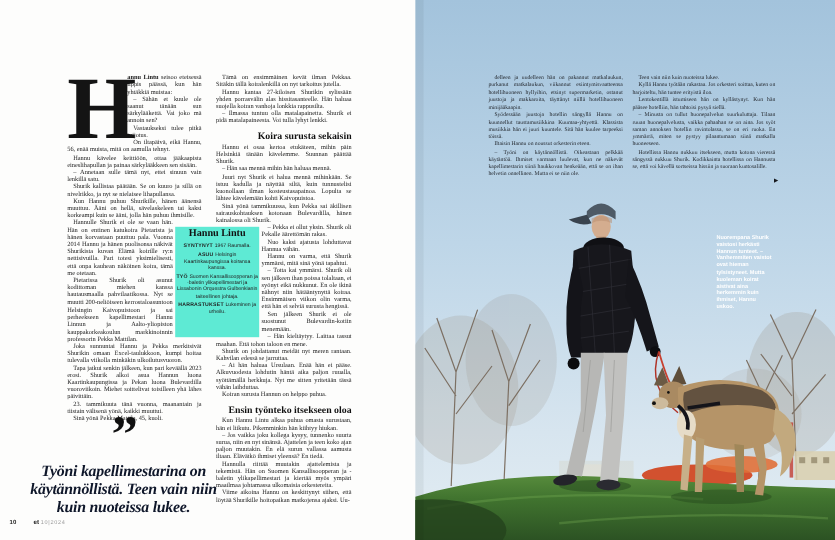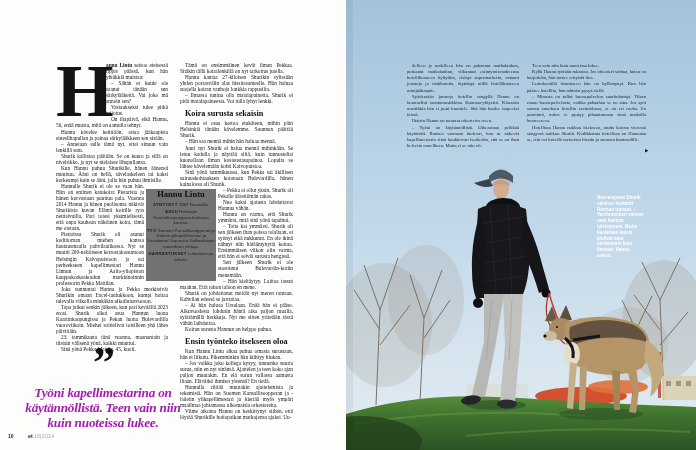--- a/index.html
+++ b/index.html
@@ -6,34 +6,34 @@
   #spread{position:relative;width:696px;height:450px;background:#fdfdfc;overflow:hidden;
           outline:1px solid #e3e3e3;font-family:"Liberation Serif",serif;color:#1a1a1a;}
   
   .col{position:absolute;font-size:5.3px;line-height:6.05px;text-align:justify;overflow:hidden;}
   .col p{margin:0;text-indent:5px;}
   .col p.ni{text-indent:0;}
   .dropcap{float:left;width:47px;height:57px;margin:1px 3px 0 0;
            font-weight:bold;font-size:74px;line-height:56px;letter-spacing:-2px;color:#141414;}
   .cut-r{float:right;width:24px;height:221px;shape-outside:inset(126px 0 0 0);}
   .cut-l{float:left;width:38px;height:221px;shape-outside:inset(126px 0 0 0);}
-  .subhead{font-weight:bold;font-size:8.2px;line-height:9px;text-indent:0;text-align:left;
+  .subhead{font-weight:bold;font-size:8.2px;line-height:9px;text-indent:0;text-align:right;
            margin:5px 0 2px 0 !important;color:#111;}
   
-  .infobox{position:absolute;left:146px;top:189px;width:70px;min-height:92px;background:#737373;
+  .infobox{position:absolute;left:146px;top:189px;width:70px;min-height:92px;background:#5eead4;
            z-index:5;text-align:center;}
   .ib-title{font-weight:bold;font-size:8.5px;line-height:10px;margin:0 0 3px 0;color:#111;}
   .ib-entry{font-family:"Liberation Sans",sans-serif;font-size:4.3px;line-height:5.4px;margin:0 0 2px 0;color:#222;}
   .ib-entry b{letter-spacing:.2px;}
   
   .pq-mark{position:absolute;left:25px;top:348px;width:158px;text-align:center;
            font-weight:bold;font-size:44px;line-height:30px;color:#101010;}
   .pq-text{position:absolute;left:20px;top:385px;width:166px;text-align:center;
            font-weight:bold;font-style:italic;font-size:13.2px;line-height:15.2px;
-           letter-spacing:-.2px;color:#a21caf;}
+           letter-spacing:-.2px;color:#0f172a;}
   .folio{position:absolute;left:8px;top:433px;font-family:"Liberation Sans",sans-serif;
          font-weight:bold;font-size:5px;color:#1a1a1a;}
   .mag{position:absolute;left:28px;top:433px;font-family:"Liberation Sans",sans-serif;font-size:4.6px;color:#1a1a1a;}
   .mag b{font-size:5.2px;}
   .mag .issue{color:#9a9a9a;letter-spacing:.6px;}
   
   .photo{position:absolute;left:346px;top:0;width:350px;height:450px;}
   .rcol{position:absolute;font-size:4.7px;line-height:6.15px;text-align:justify;color:#23272d;}
   .rcol p{margin:0;text-indent:5px;}
   .caption{position:absolute;left:597px;top:195px;width:47px;

